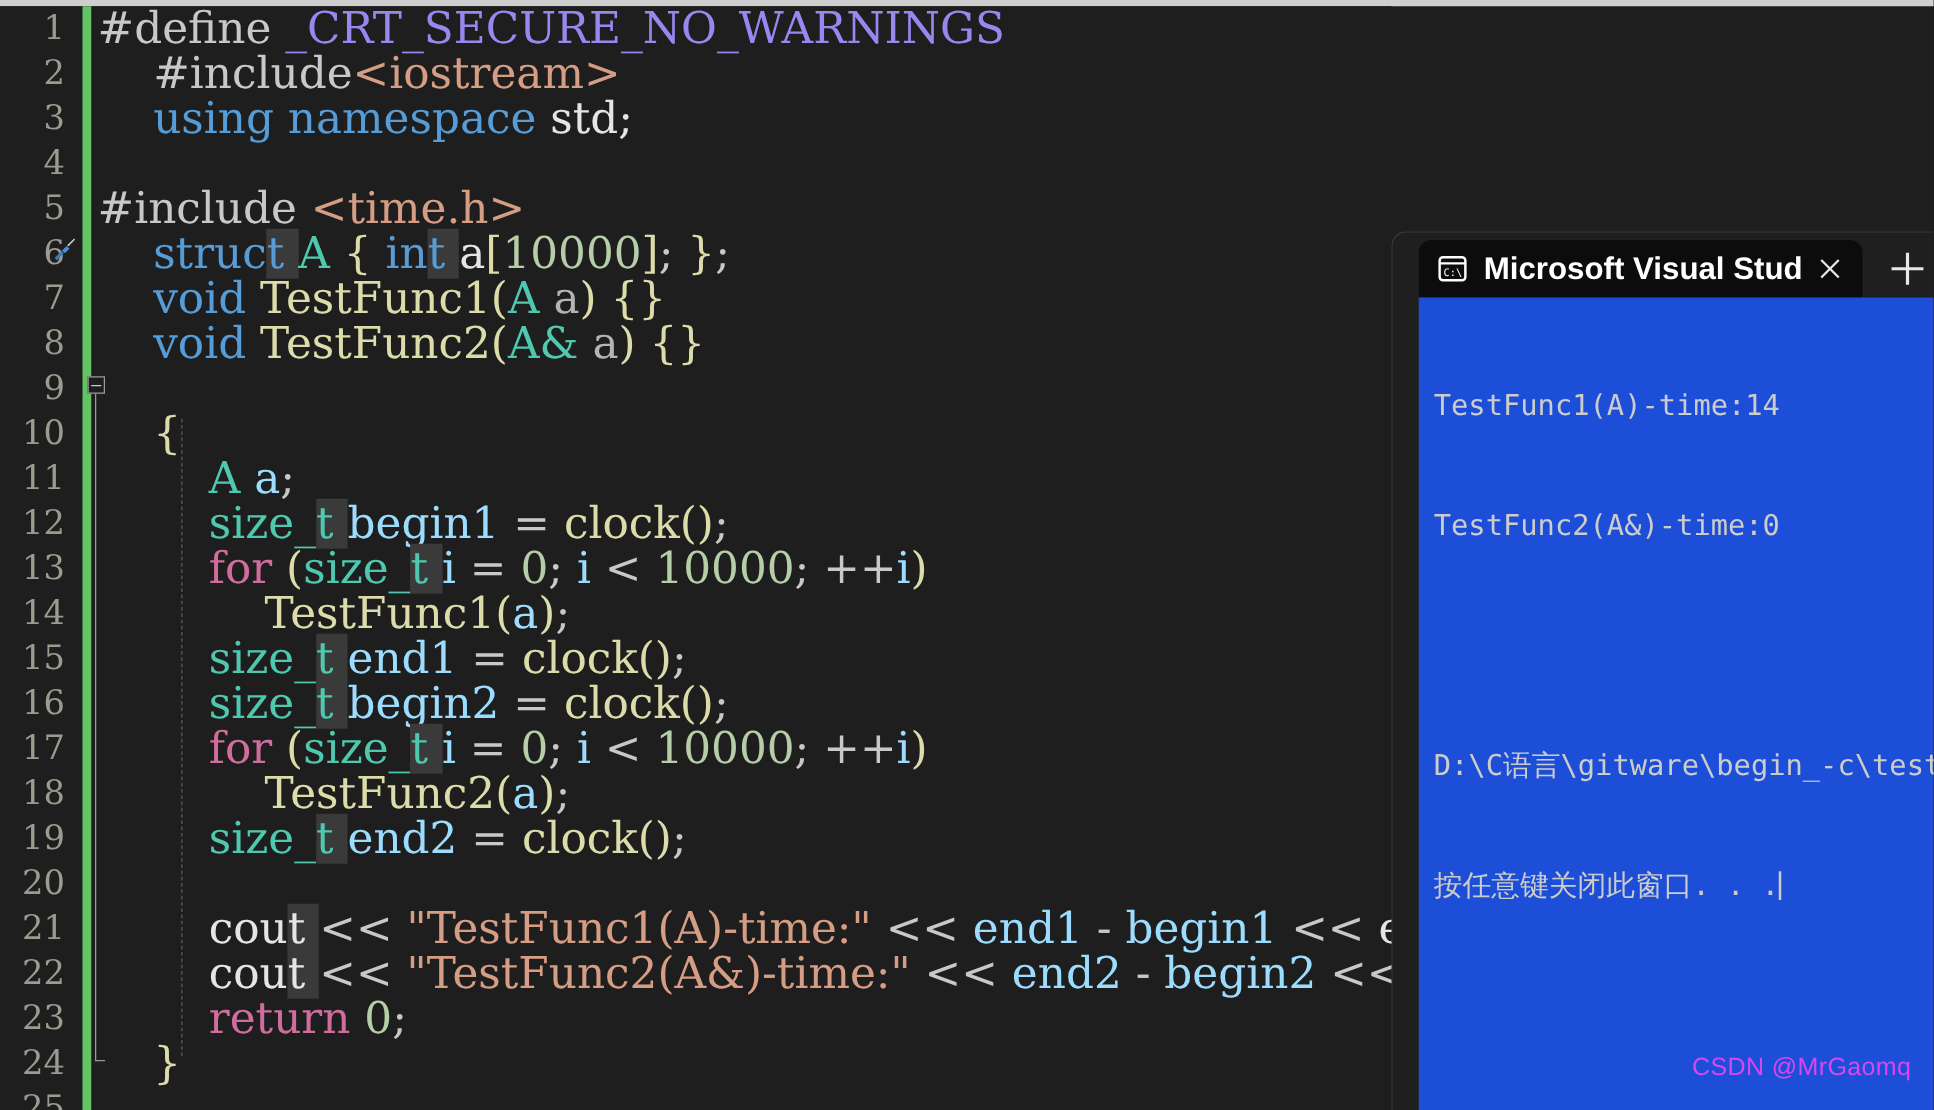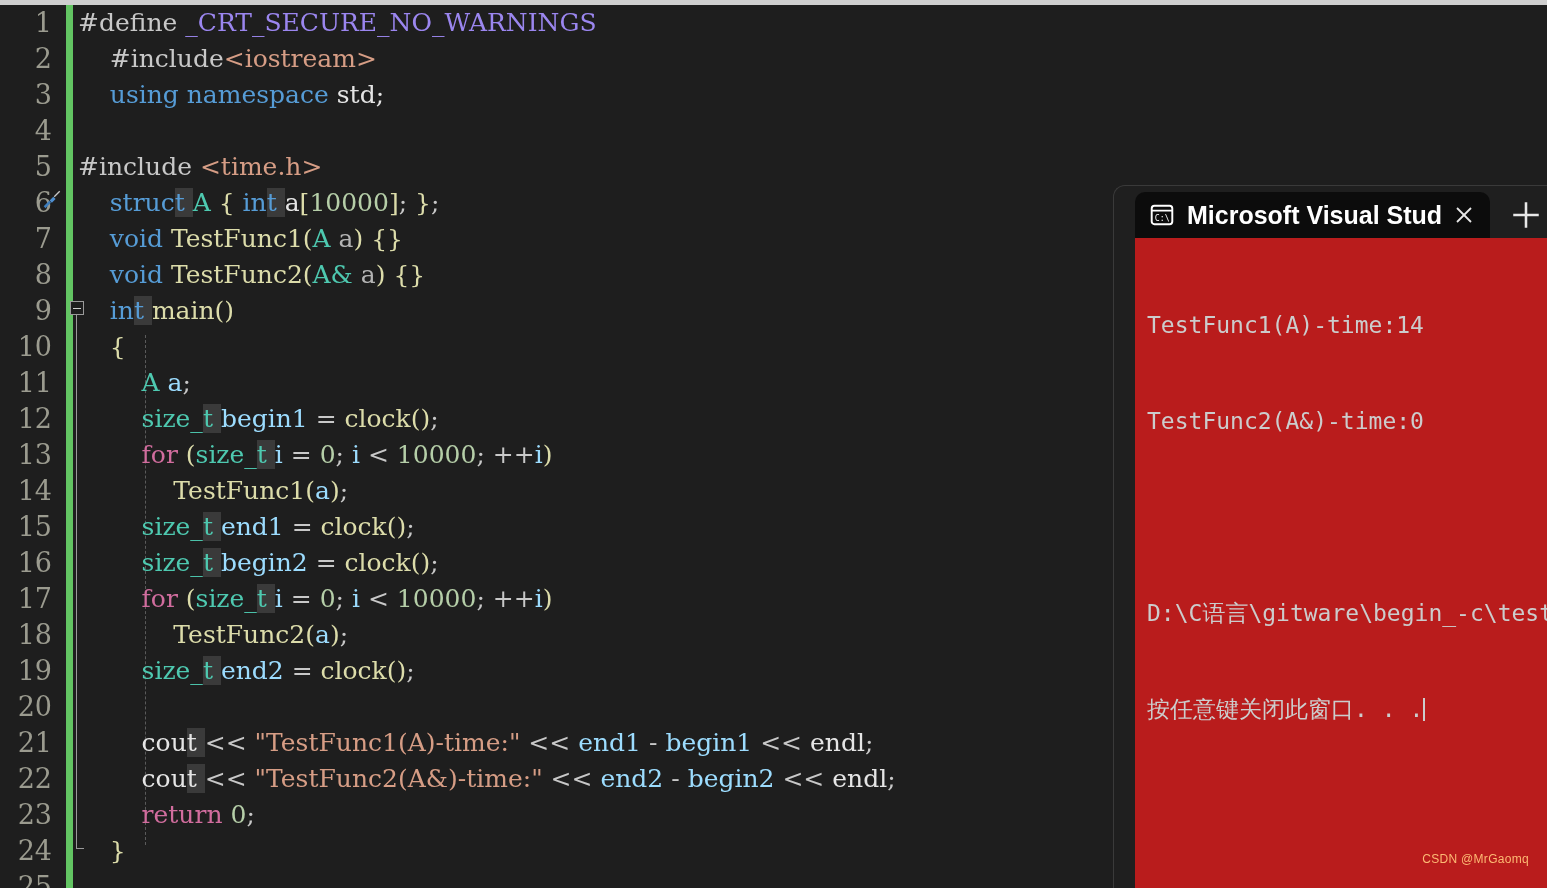--- a/index.html
+++ b/index.html
@@ -41,21 +41,21 @@
 
   
   .indent-guide{
     position:absolute; left:145px; top:330px; width:0; height:510px;
     border-left:1px dashed #5b5b5b;
   }
 
   
   .code{
     position:absolute; left:78px; top:0; width:1035px; height:883px;
-    font-family:"DejaVu Serif", serif; font-size:25px;
+    font-family:"DejaVu Serif", serif; font-size:35px;
     white-space:pre;
   }
   .cl{ position:absolute; left:0; height:36px; line-height:36px; }
 
   
   .t-pp     { color:#c8c8c8; }              
   .t-macro  { color:#9b86ef; }              
   .t-inc    { color:#d69d85; }              
   .t-kw     { color:#569cd6; }              
   .t-ctl    { color:#d16d9e; }              
@@ -96,30 +96,30 @@
   .tab-close{
     position:absolute; right:14px; top:11px; width:24px; height:24px;
     color:#e8e8e8;
   }
   .newtab{
     position:absolute; left:395px; top:12px; width:34px; height:34px; color:#e8e8e8;
   }
 
   .console-body{
     position:absolute; left:21px; top:52px; width:413px; height:651px;
-    background:#b91c1c; padding:7px 0 0 12px;
+    background:#1d4ed8; padding:7px 0 0 12px;
     font-family:"DejaVu Sans Mono", monospace; font-size:23px; line-height:32px;
     color:#cccccc; white-space:pre;
   }
   .console-body .cline{ height:32px; }
   .caret{ display:inline-block; width:2px; height:23px; background:#cccccc; vertical-align:-4px; }
 
   .watermark{
     position:absolute; right:18px; bottom:22px;
-    color:#fdba74; font-family:"Liberation Sans", sans-serif; font-size:12px;
+    color:#d946ef; font-family:"Liberation Sans", sans-serif; font-size:20px;
     letter-spacing:.3px;
   }
 </style>
 </head>
 <body>
 
 <div id="root">
 
   <div class="top-strip"></div>
 
@@ -177,21 +177,20 @@
       <div class="cl" style="top:108px;"></div>
 
       <div class="cl" style="top:144px;"><span class="t-pp">#include </span><span class="t-inc">&lt;time.h&gt;</span></div>
 
       <div class="cl" style="top:180px;"><span class="t-kw">    struc</span><span class="t-kw hl">t </span><span class="t-type">A</span><span class="t-brk"> { </span><span class="t-kw">in</span><span class="t-kw hl">t </span><span class="t-plain">a</span><span class="t-brk">[</span><span class="t-num">10000</span><span class="t-brk">]</span><span class="t-pun">; </span><span class="t-brk">}</span><span class="t-pun">;</span></div>
 
       <div class="cl" style="top:216px;"><span class="t-kw">    void </span><span class="t-fn">TestFunc1</span><span class="t-brk">(</span><span class="t-type">A</span><span class="t-dim"> a</span><span class="t-brk">) {}</span></div>
 
       <div class="cl" style="top:252px;"><span class="t-kw">    void </span><span class="t-fn">TestFunc2</span><span class="t-brk">(</span><span class="t-type">A&amp;</span><span class="t-dim"> a</span><span class="t-brk">) {}</span></div>
 
-      <div class="cl" style="top:288px;"><span class="t-kw">    in</span><span class="t-kw hl">t </span><span class="t-fn">main</span><span class="t-brk">()</span></div>
 
       <div class="cl" style="top:324px;"><span class="t-brk">    {</span></div>
 
       <div class="cl" style="top:360px;"><span class="t-type">        A</span><span class="t-var"> a</span><span class="t-pun">;</span></div>
 
       <div class="cl" style="top:396px;"><span class="t-type">        size_</span><span class="t-type hl">t </span><span class="t-var">begin1 </span><span class="t-pun">= </span><span class="t-fn">clock</span><span class="t-brk">()</span><span class="t-pun">;</span></div>
 
       <div class="cl" style="top:432px;"><span class="t-ctl">        for </span><span class="t-brk">(</span><span class="t-type">size_</span><span class="t-type hl">t </span><span class="t-var">i </span><span class="t-pun">= </span><span class="t-num">0</span><span class="t-pun">; </span><span class="t-var">i </span><span class="t-pun">&lt; </span><span class="t-num">10000</span><span class="t-pun">; ++</span><span class="t-var">i</span><span class="t-brk">)</span></div>
 
       <div class="cl" style="top:468px;"><span class="t-fn">            TestFunc1</span><span class="t-brk">(</span><span class="t-var">a</span><span class="t-brk">)</span><span class="t-pun">;</span></div>

